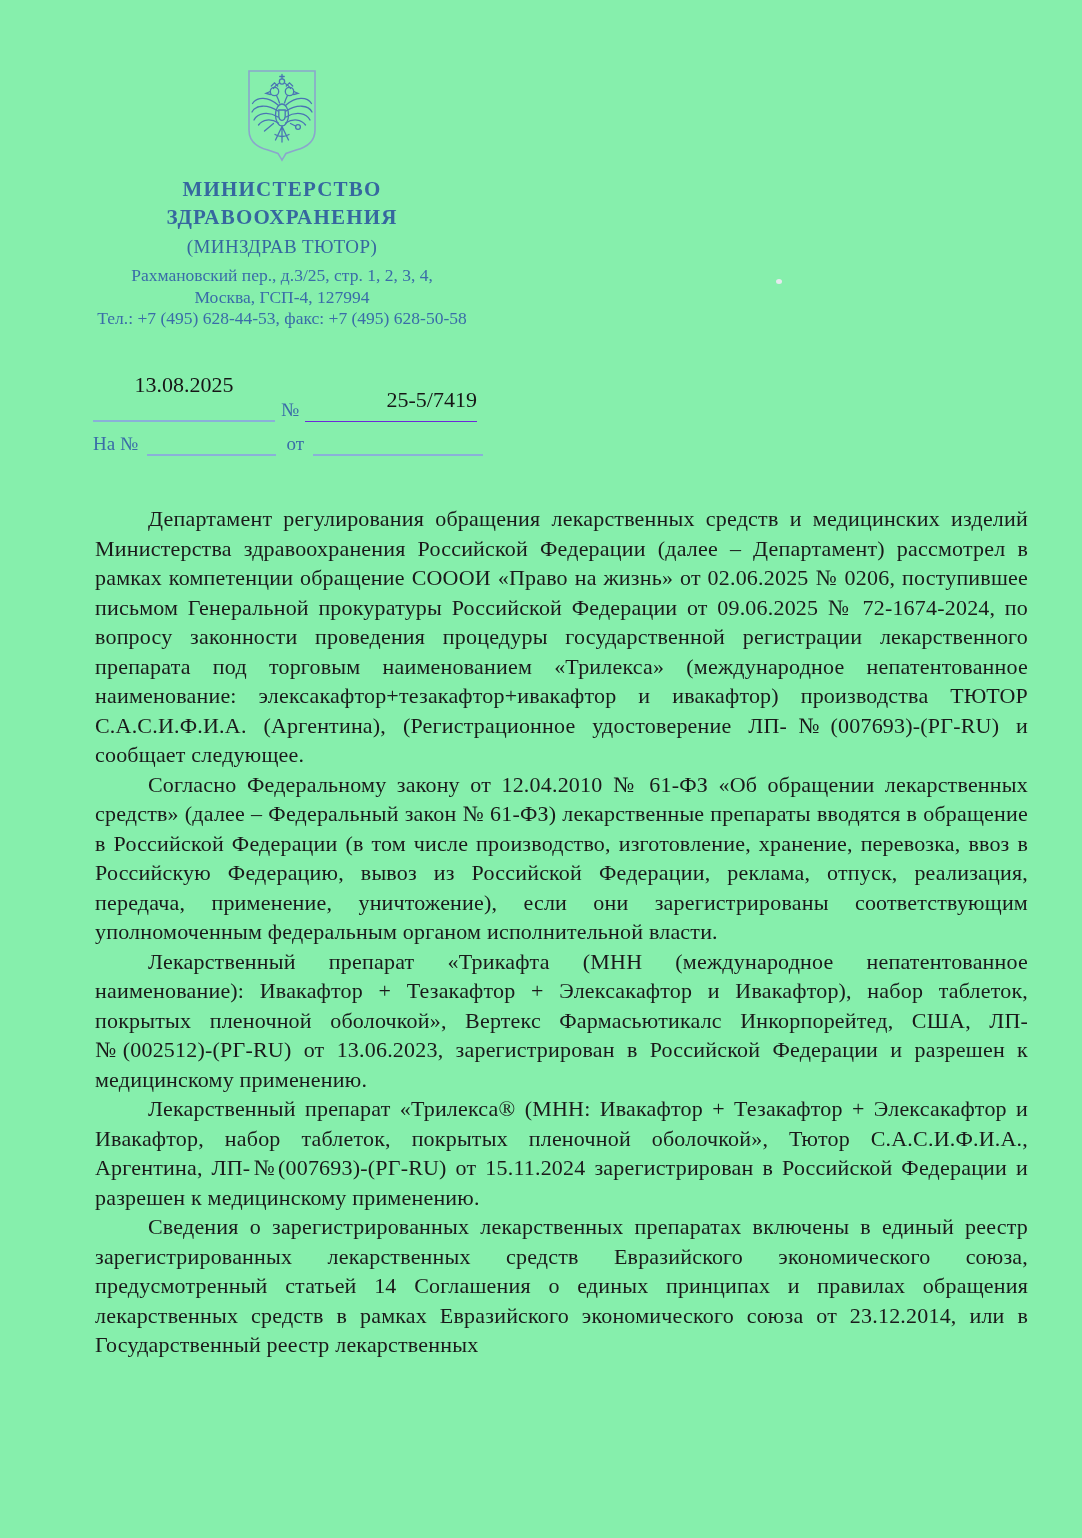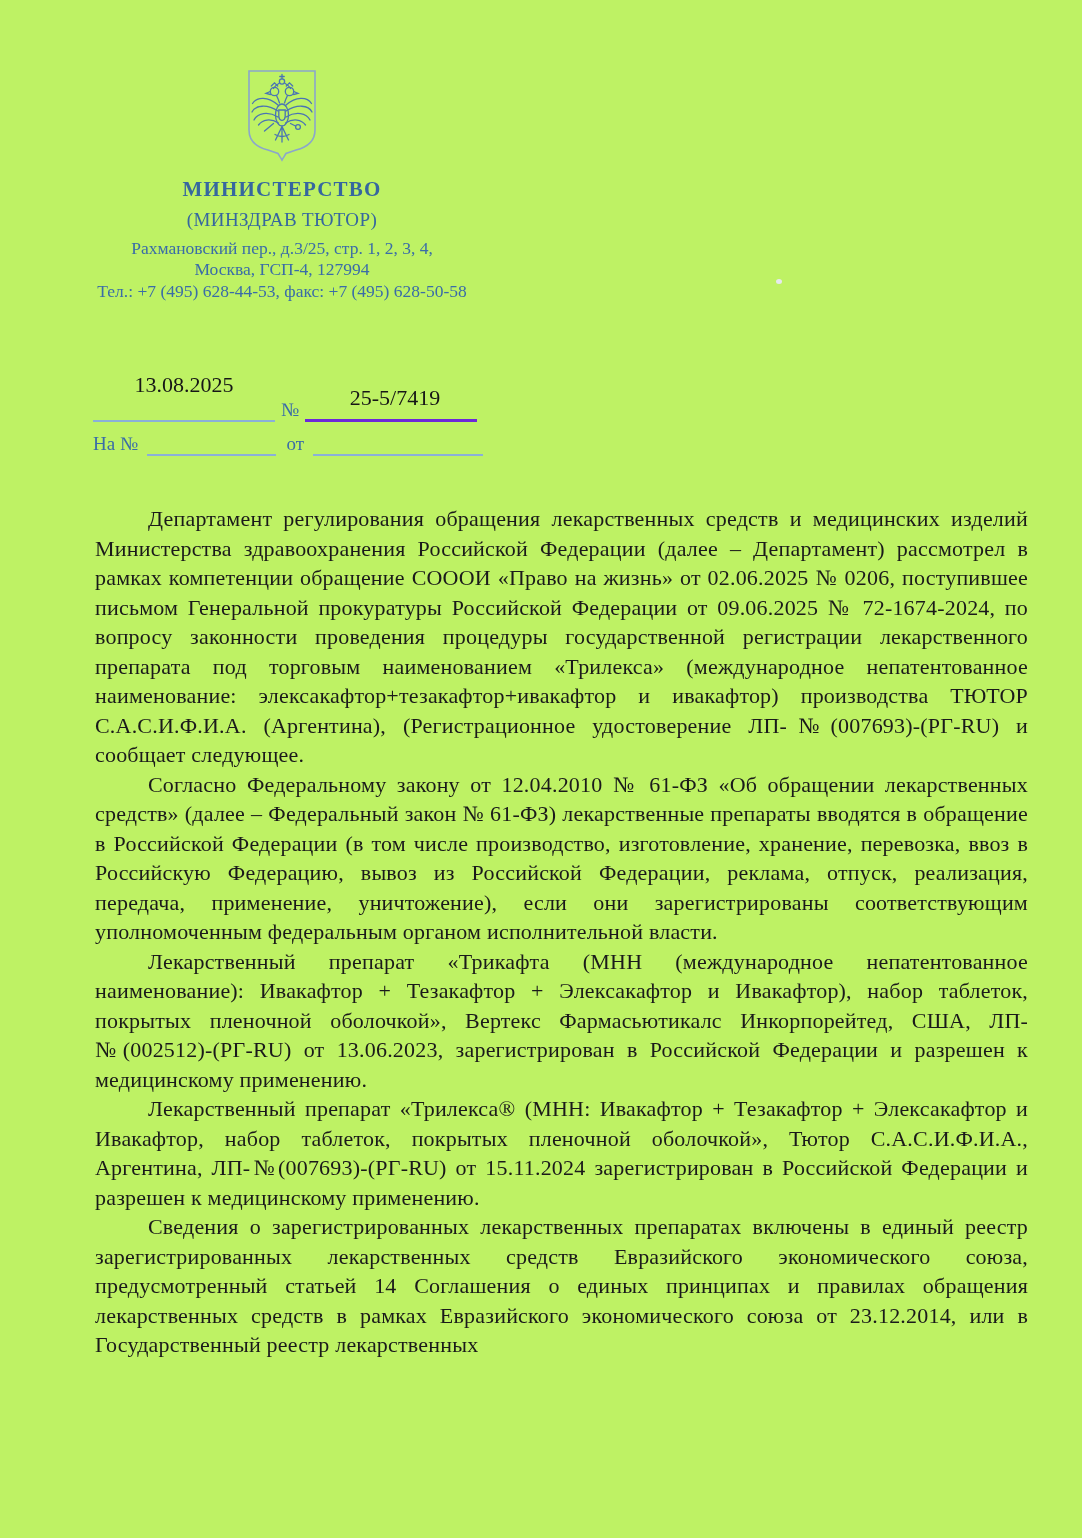--- a/index.html
+++ b/index.html
@@ -1,20 +1,20 @@
 <!DOCTYPE html>
 <html lang="ru"><head>
 <meta charset="utf-8">
 <style>
   * { margin:0; padding:0; box-sizing:border-box; }
   html,body { background:#ffffff; }
   .page {
     position:relative;
     width:1082px; height:1538px;
-    background:#bef264;
+    background:#86efac;
     font-family:"Liberation Serif","DejaVu Serif",serif;
     overflow:hidden;
     margin:0 auto;
   }
 
   
   .letterhead {
     position:absolute; left:62px; top:68px; width:440px;
     text-align:center; color:#3a6ca8;
   }
@@ -32,22 +32,22 @@
   }
 
   
   .ref-block { position:absolute; left:93px; top:373px; width:390px; }
   .ref-row1 { display:flex; align-items:flex-end; }
   .ref-f1 {
     width:182px; text-align:center;
     border-bottom:2px solid #8ab0d8; padding-bottom:23px;
   }
   .ref-f2 {
-    width:172px; text-align:center; padding-left:8px;
-    border-bottom:3px solid #6d28d9; padding-bottom:9px;
+    width:172px; text-align:right; padding-left:8px;
+    border-bottom:1px solid #6d28d9; padding-bottom:9px;
   }
   .ref-value { font-size:22px; color:#161616; line-height:24px; white-space:nowrap; }
   .ref-no {
     width:24px; margin:0 3px 0 3px; padding-bottom:1px;
     font-size:19px; color:#3a6ca8; text-align:center;
   }
   .ref-row2 {
     margin-top:11px; display:flex; align-items:flex-end;
     font-size:19px; color:#3a6ca8;
   }
@@ -115,20 +115,21 @@
 
           <path d="M31.5,55.5 L22.5,63"></path>
           <path d="M48.5,55.5 L53.5,58"></path>
           <circle cx="56" cy="59" r="2.4"></circle>
         </g>
       </svg>
     </div>
 
     <div class="ministry-name">
       <div>МИНИСТЕРСТВО</div>
+      <div>ЗДРАВООХРАНЕНИЯ</div>
     </div>
 
     <div class="ministry-short">(МИНЗДРАВ ТЮТОР)</div>
 
     <div class="address-block">
       <div>Рахмановский пер., д.3/25, стр. 1, 2, 3, 4,</div>
       <div>Москва, ГСП-4, 127994</div>
       <div>Тел.: +7 (495) 628-44-53, факс: +7 (495) 628-50-58</div>
     </div>
   </div>

